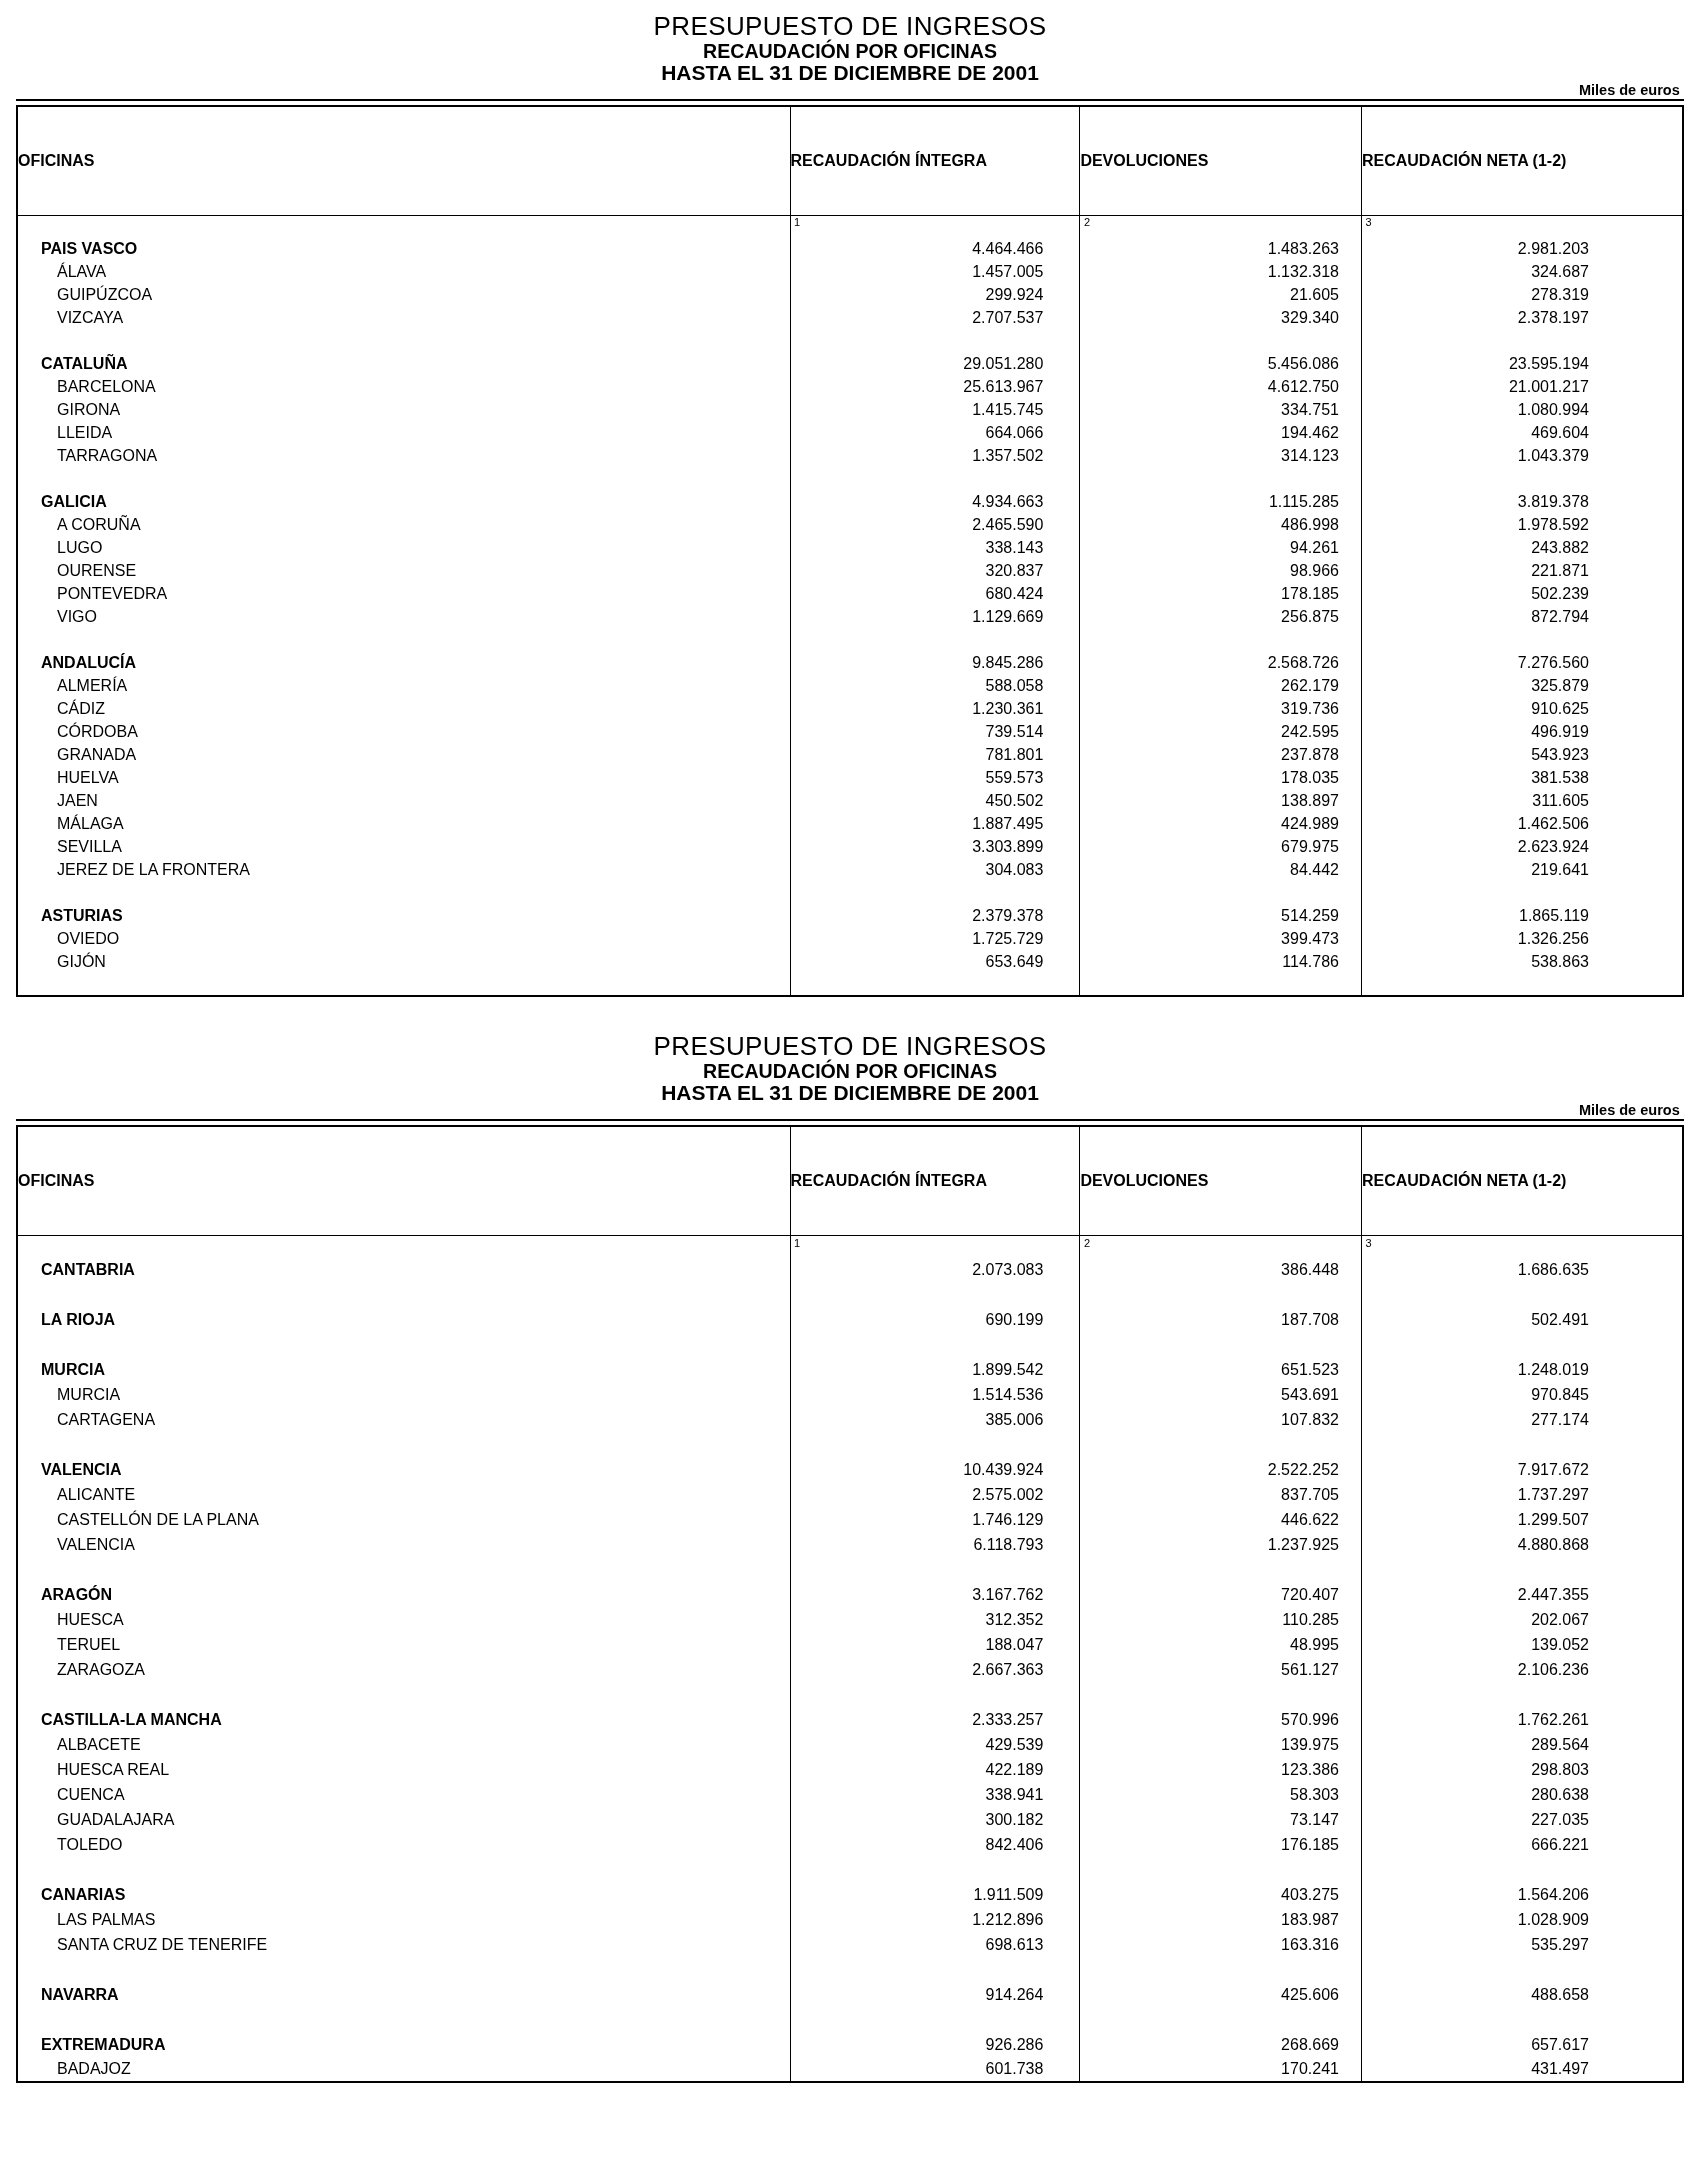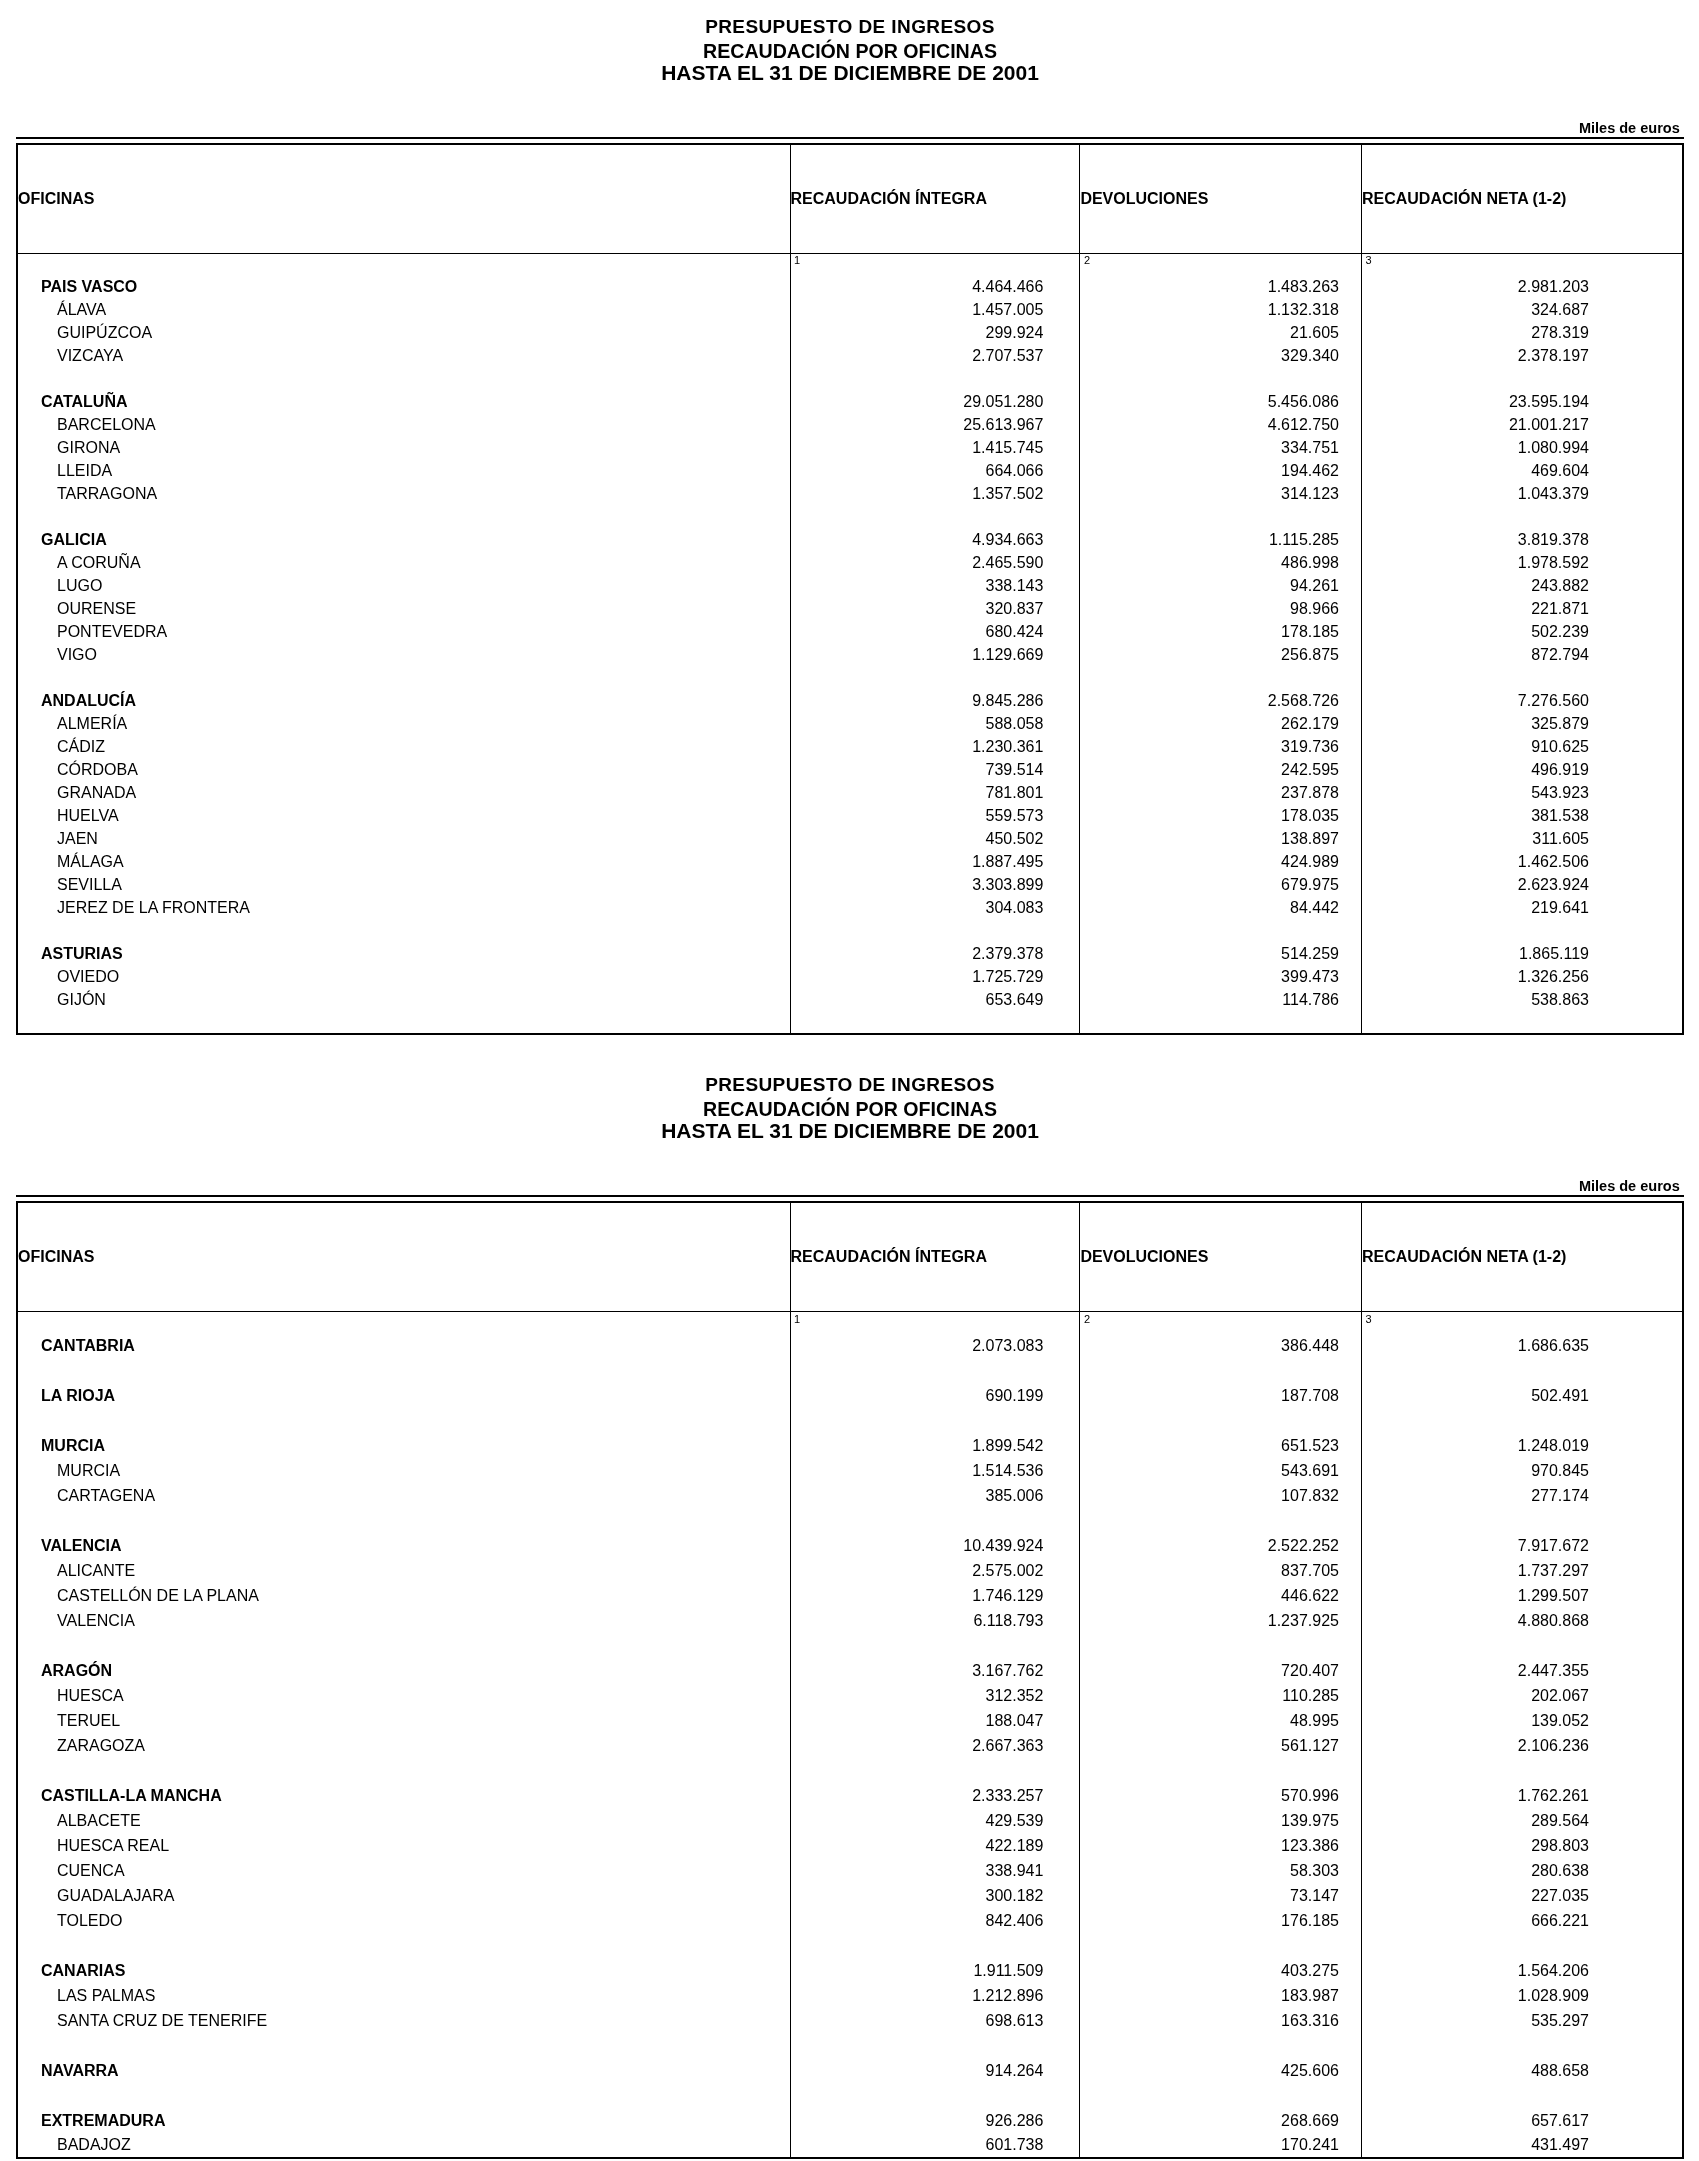--- a/index.html
+++ b/index.html
@@ -4,25 +4,25 @@
 <style>
   * { margin:0; padding:0; box-sizing:border-box; }
   html,body { background:#ffffff; }
   body {
     width:1700px; height:2161px; overflow:hidden;
     color:#000; font-family:"Liberation Sans", sans-serif;
   }
   .page { padding:13px 16px 0 16px; }
 
   .titles { text-align:center; }
-  .title-1 { font-size:19px; font-weight:700; line-height:27px; letter-spacing:0.4px; }
+  .title-1 { font-size:26px; font-weight:400; line-height:27px; letter-spacing:0.4px; }
   .title-2 { font-size:19.6px; font-weight:700; line-height:22.5px; }
   .title-3 { font-size:21px; font-weight:700; line-height:19px; }
 
-  .unit-row { margin-top:38px; text-align:right; border-bottom:2.2px solid #000; padding-bottom:1.4px; }
+  .unit-row { text-align:right; border-bottom:2.2px solid #000; padding-bottom:1.4px; }
   .unit-label { font-size:14.5px; font-weight:700; padding-right:4.3px; }
 
   .table-host { margin-top:4.3px; }
 
   table.grid {
     width:100%; border-collapse:collapse; table-layout:fixed;
     border:2.2px solid #000;
   }
   col.col-offices { width:46.4%; }
   col.col-integra { width:17.4%; }

